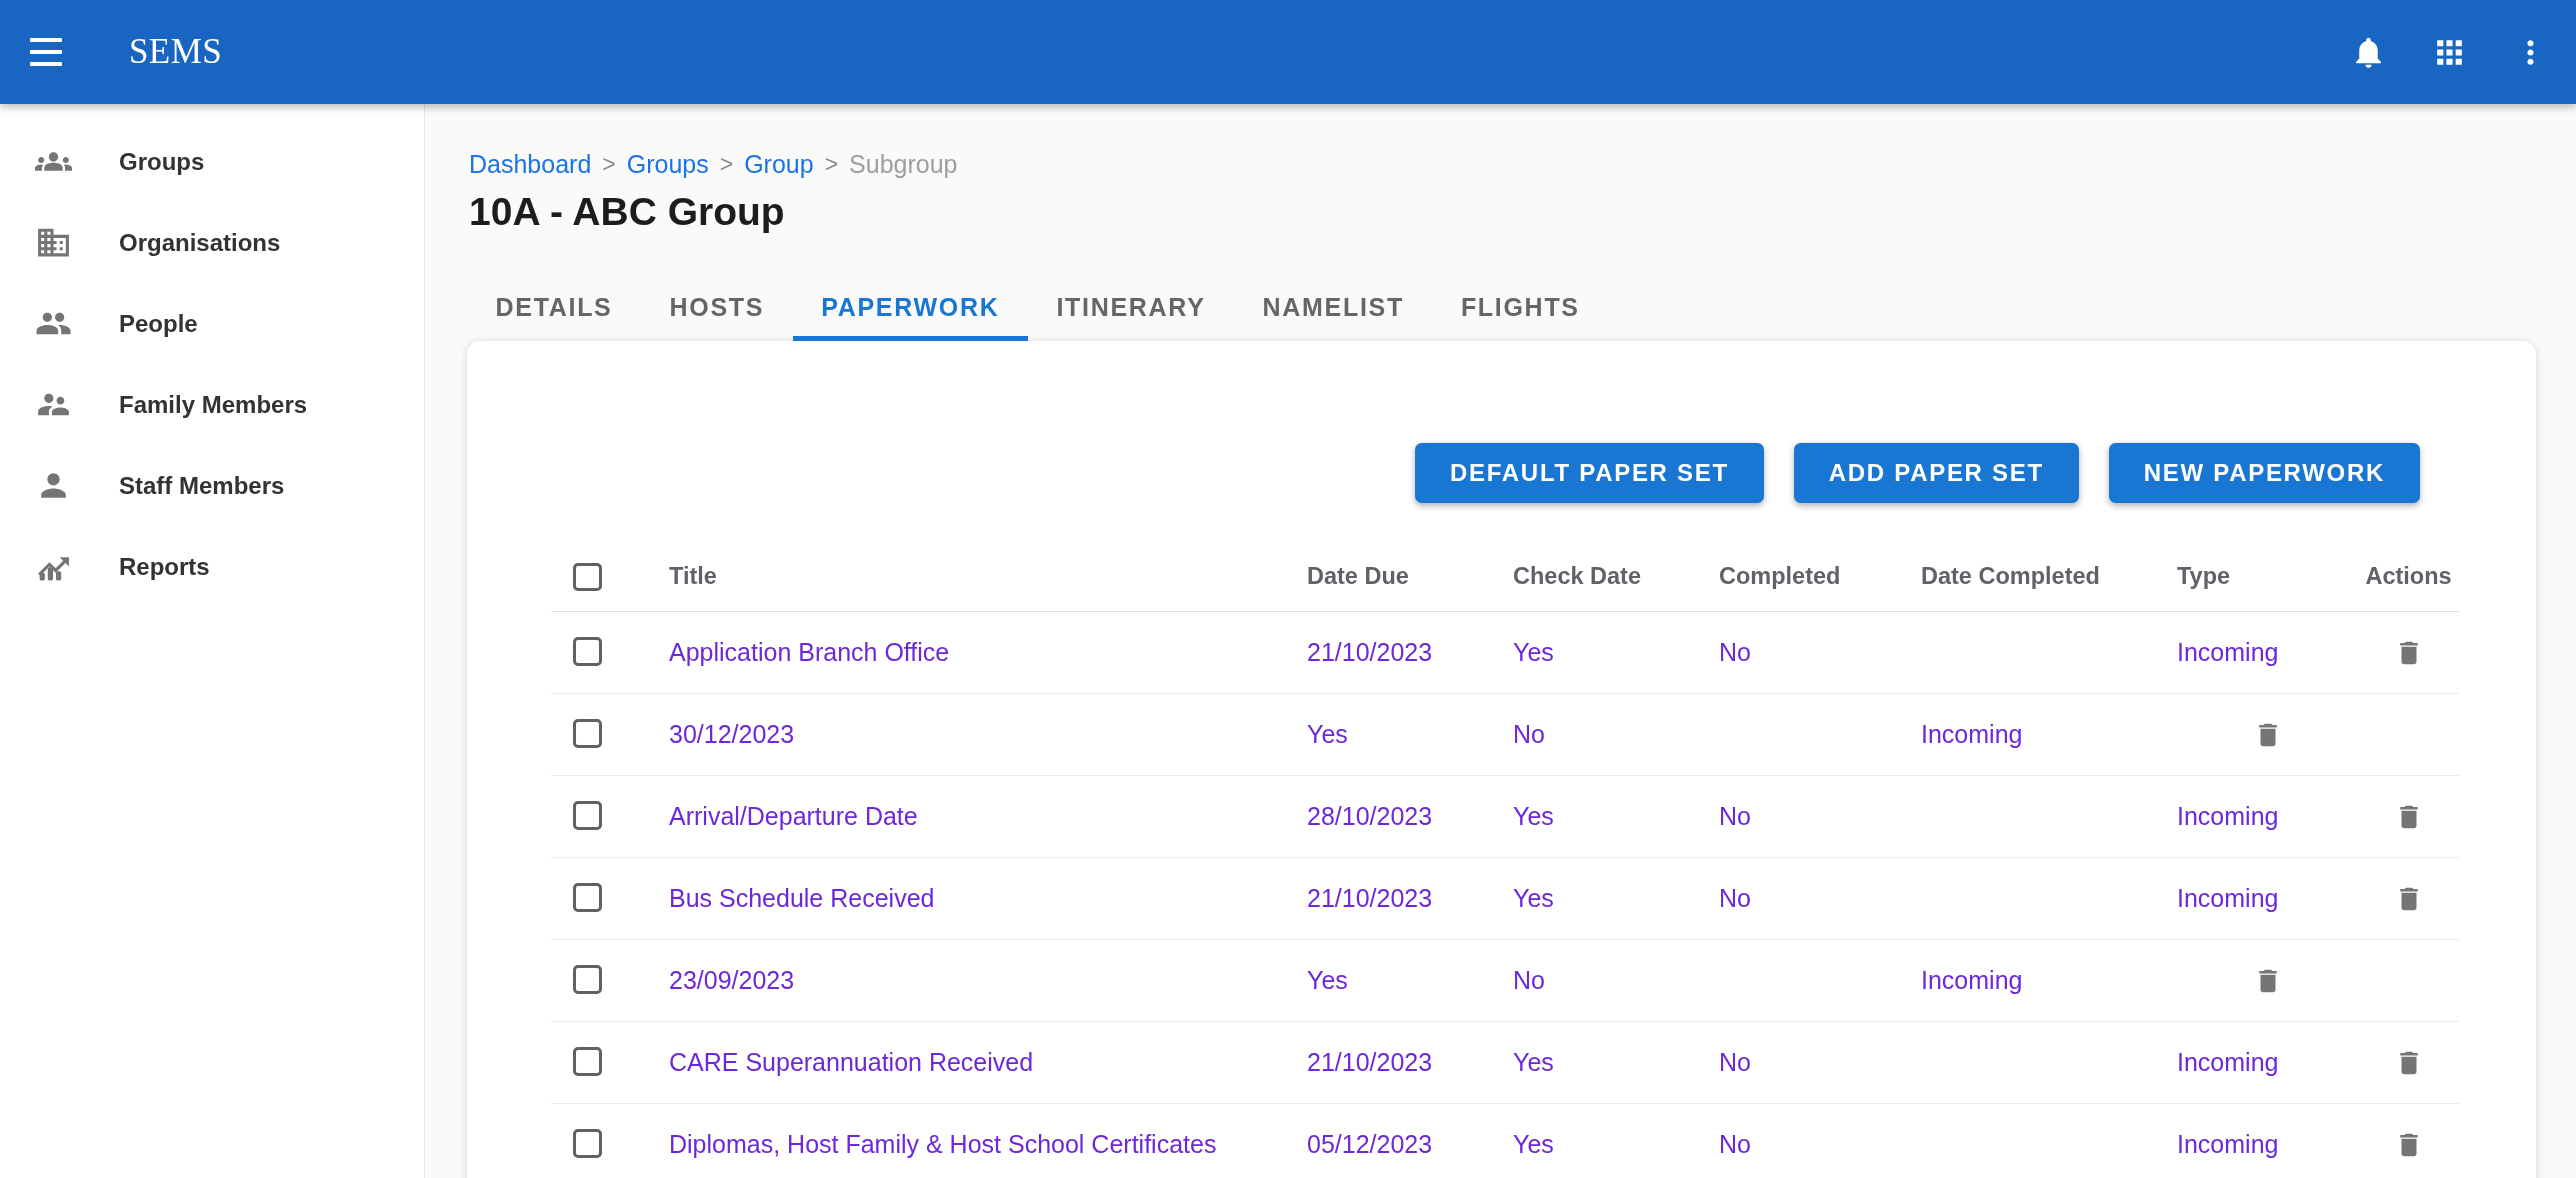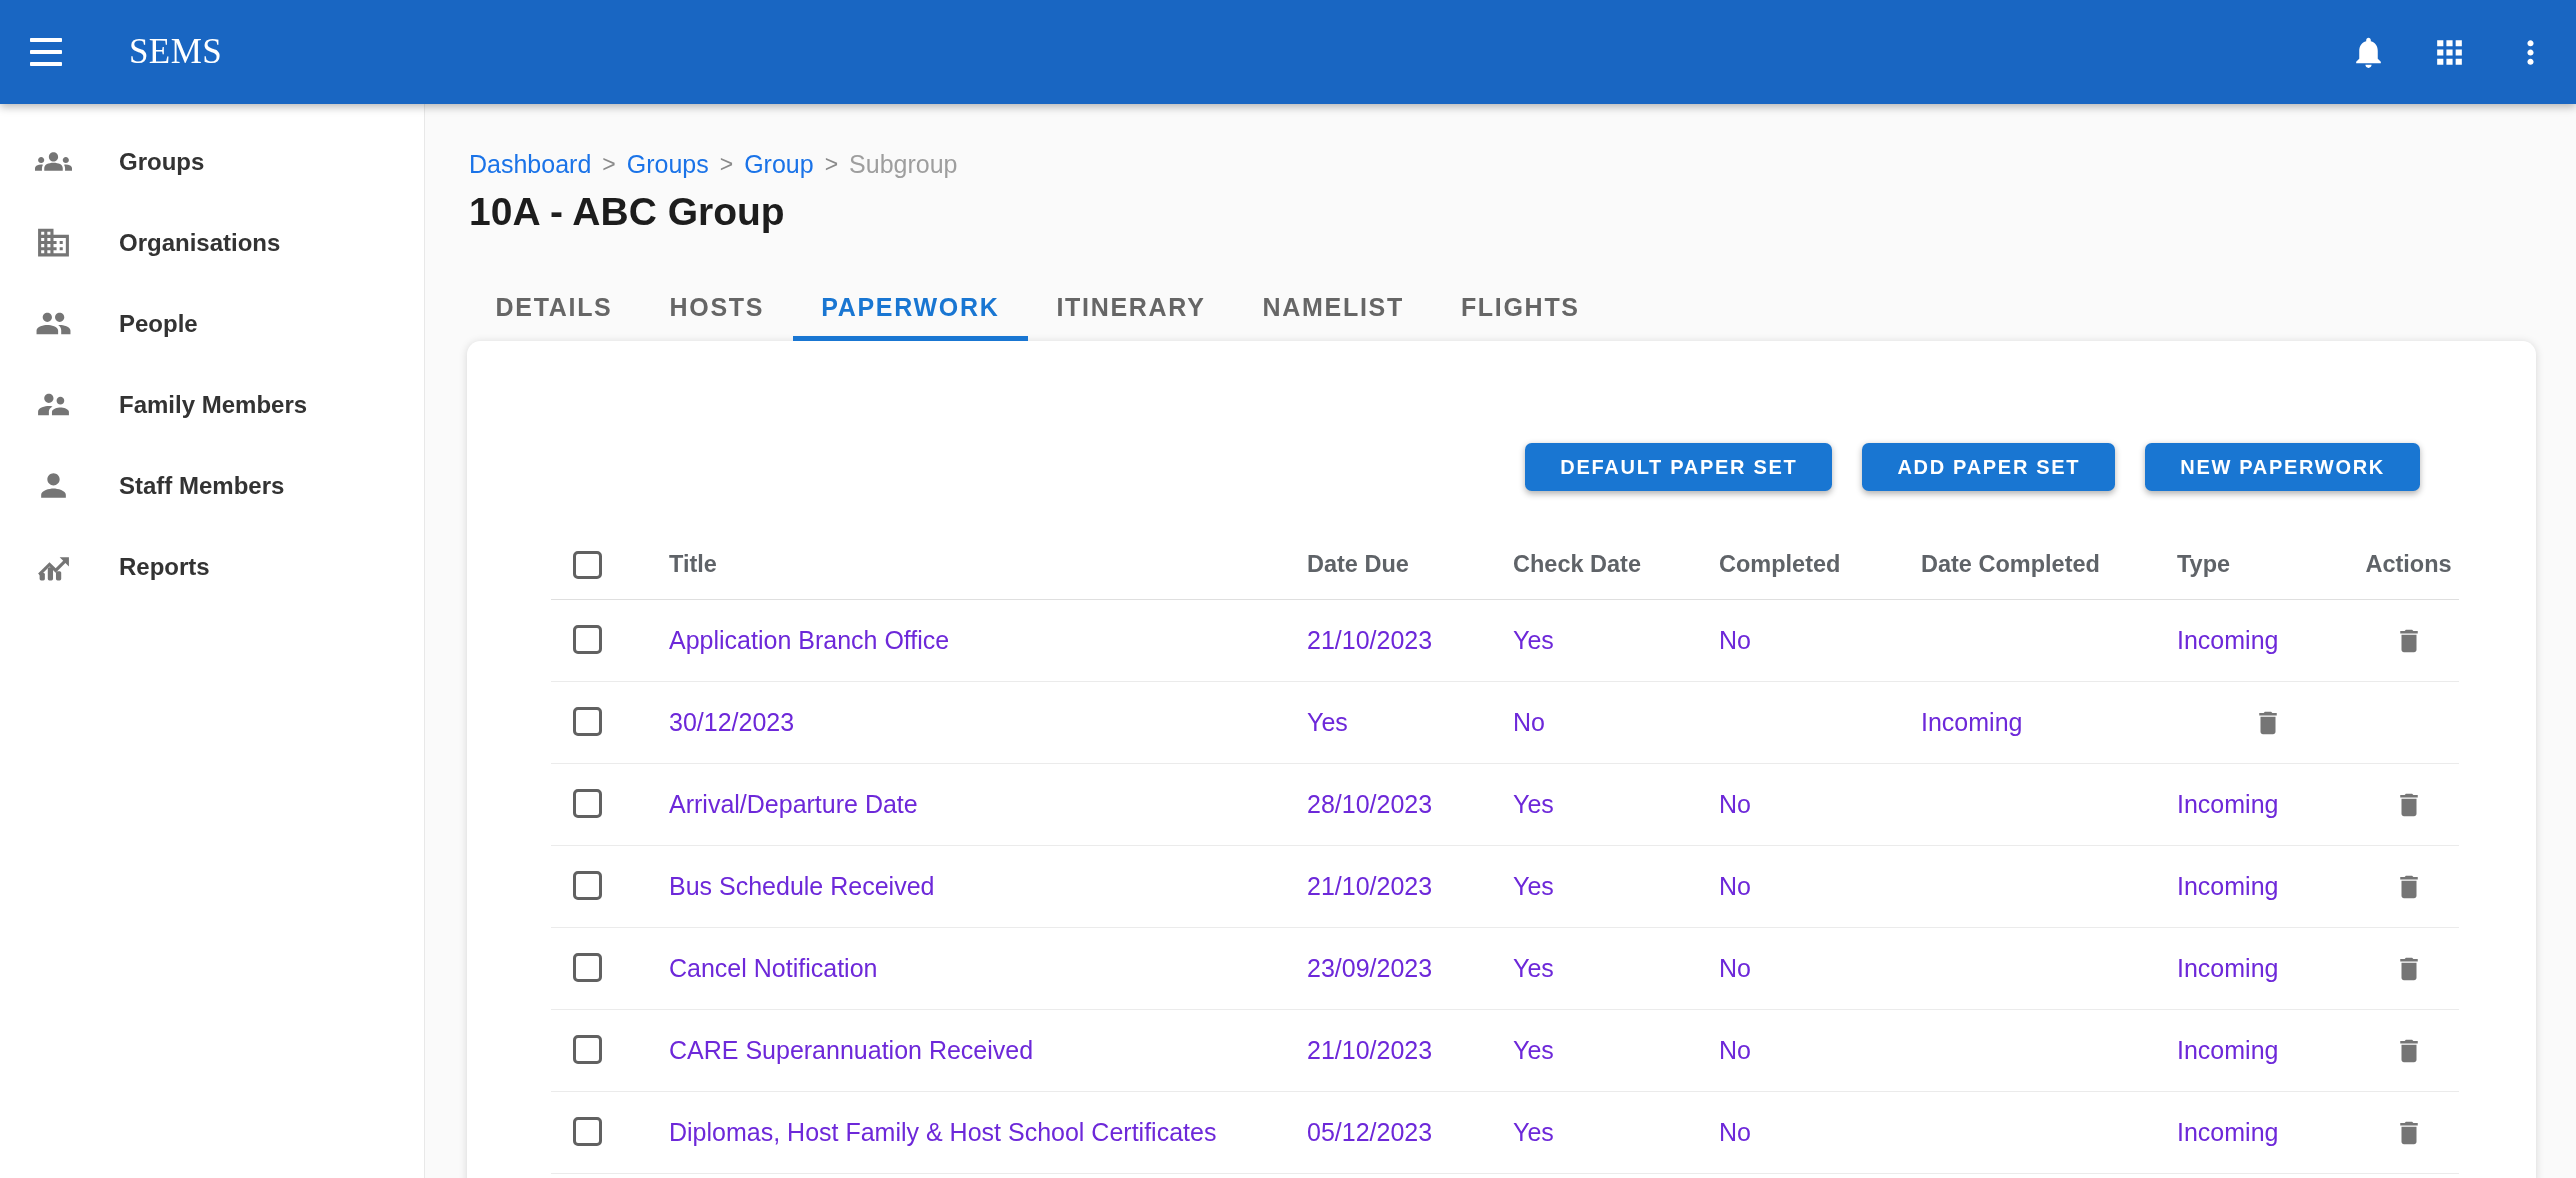--- a/index.html
+++ b/index.html
@@ -39,22 +39,22 @@
   .breadcrumb .current{color:#9E9E9E;}
   .page-title{margin:8.4px 0 0 42px;font-size:39px;line-height:50px;font-weight:700;color:#1d1d1d;}
   .tabs{display:flex;margin:42px 0 0 40px;}
   .tab{height:62px;padding:0 28.5px;border:0;background:none;cursor:pointer;font-family:inherit;
     font-size:25px;font-weight:700;letter-spacing:1.7px;color:#666;
     border-bottom:5px solid transparent;box-sizing:border-box;}
   .tab.active{color:var(--primary,#1976D2);border-bottom-color:var(--primary,#1976D2);}
   .card{margin-left:40px;width:2069px;height:890px;background:#fff;border-radius:13.4px;
     box-shadow:0 1.7px 8.4px rgba(0,0,0,.15);box-sizing:border-box;}
   .actions-row{display:flex;justify-content:flex-end;gap:30px;padding:102px 116px 0 0;}
-  .btn{height:48px;padding:0 35px;background:var(--primary,#1976D2);color:#fff;border:0;border-radius:6.7px;
-    font-family:inherit;font-size:20px;font-weight:700;letter-spacing:1.7px;
+  .btn{height:60px;padding:0 35px;background:var(--primary,#1976D2);color:#fff;border:0;border-radius:6.7px;
+    font-family:inherit;font-size:24px;font-weight:700;letter-spacing:1.7px;
     box-shadow:0 2.5px 5.9px rgba(0,0,0,.3);cursor:pointer;}
   
   .table{margin:39px 77px 0 84px;}
   .trow{display:grid;grid-template-columns:118px 638px 206px 206px 202px 256px 181px 1fr;align-items:center;}
   .thead{height:69px;border-bottom:1.7px solid #DFDFDF;}
   .hcell{font-size:23.5px;font-weight:700;color:#5F6368;}
   .drow{height:81px;border-bottom:1.7px solid #EBEBEB;font-size:25px;color:#6d28d9;}
   .cb{width:28.5px;height:28.5px;margin-left:22px;border:3.4px solid #616161;border-radius:5px;
     background:#fff;padding:0;cursor:pointer;}
   .cell-actions{display:flex;justify-content:center;}
@@ -227,21 +227,20 @@
             <div></div>
             <div>Incoming</div>
             <div class="cell-actions">
               <button class="del-btn"><span class="icon"><svg viewBox="0 0 24 24">
                     <path d="M6 19c0 1.1.9 2 2 2h8c1.1 0 2-.9 2-2V7H6v12zM19 4h-3.5l-1-1h-5l-1 1H5v2h14V4z"></path>
                   </svg></span></button>
             </div>
           </div>
           <div class="trow drow">
             <div><button class="cb"></button></div>
-            <div>Cancel Notification</div>
             <div>23/09/2023</div>
             <div>Yes</div>
             <div>No</div>
             <div></div>
             <div>Incoming</div>
             <div class="cell-actions">
               <button class="del-btn"><span class="icon"><svg viewBox="0 0 24 24">
                     <path d="M6 19c0 1.1.9 2 2 2h8c1.1 0 2-.9 2-2V7H6v12zM19 4h-3.5l-1-1h-5l-1 1H5v2h14V4z"></path>
                   </svg></span></button>
             </div>

